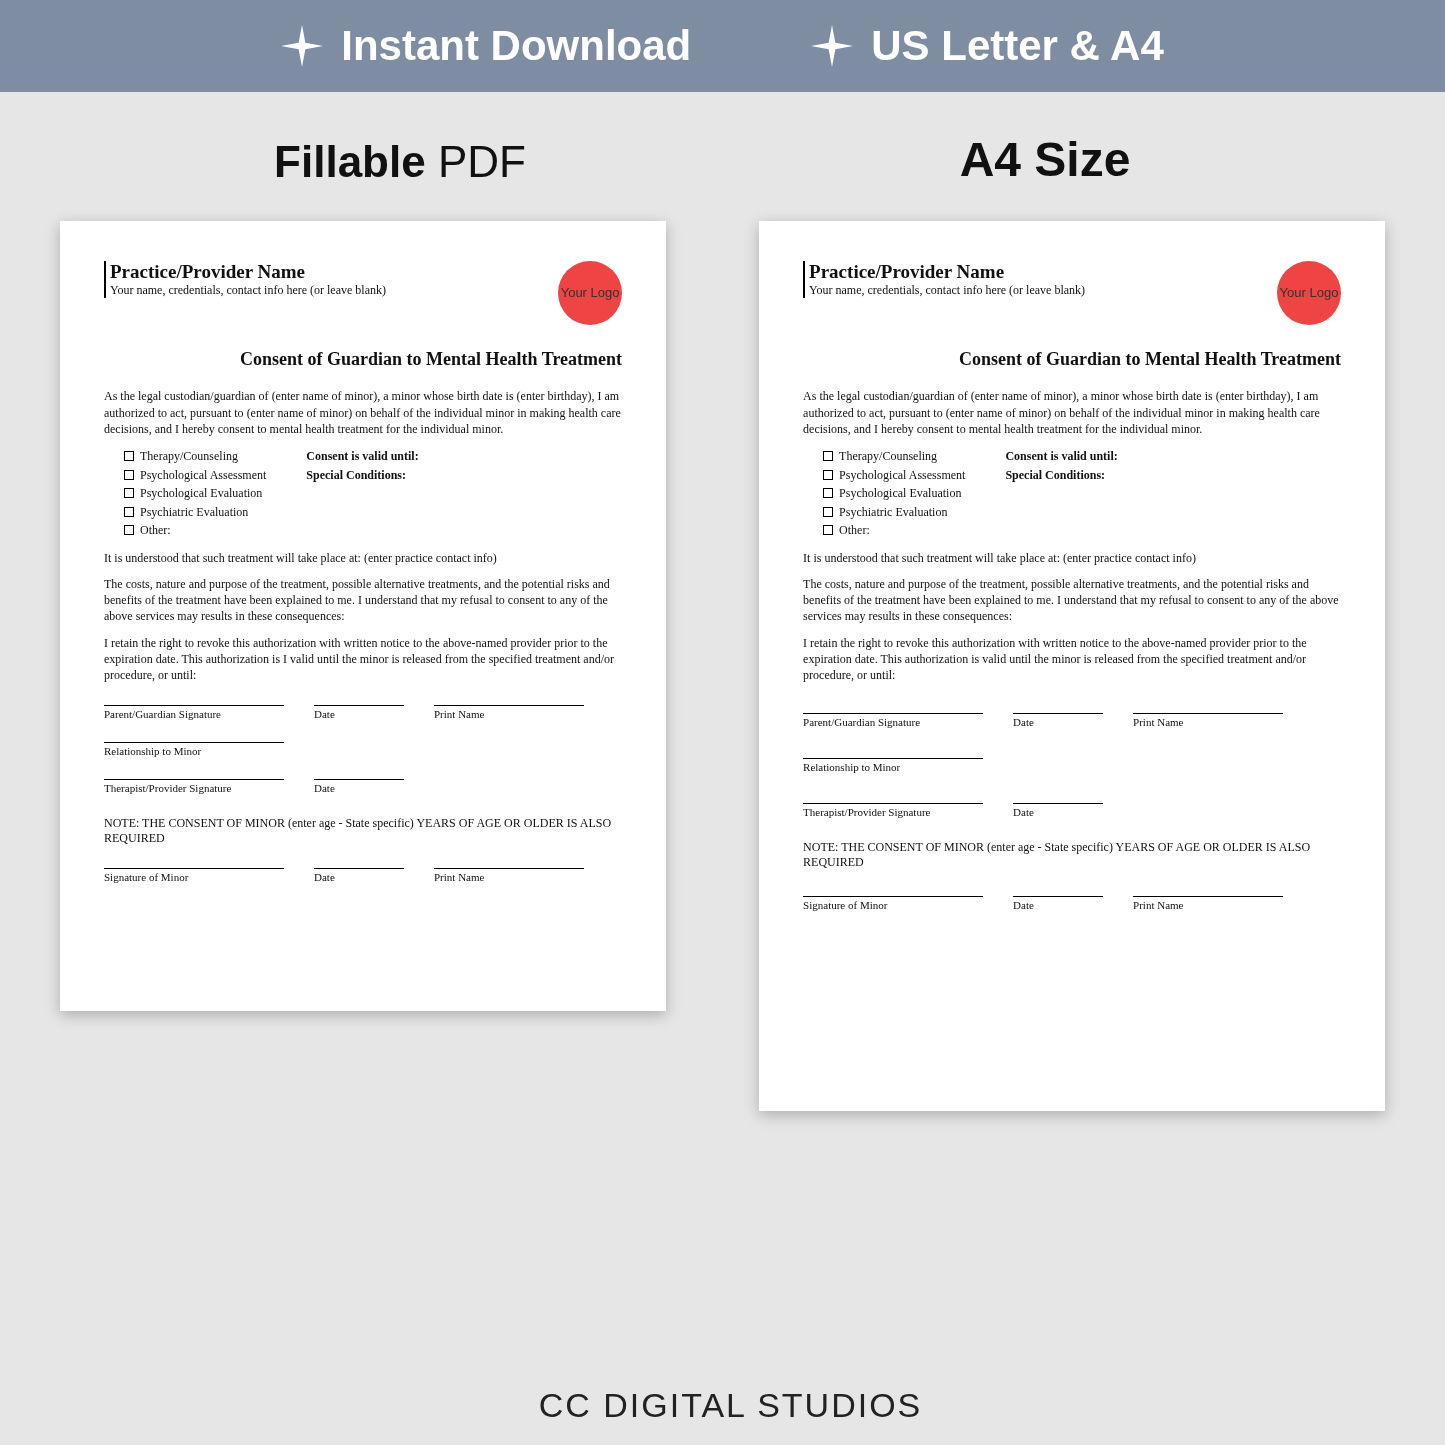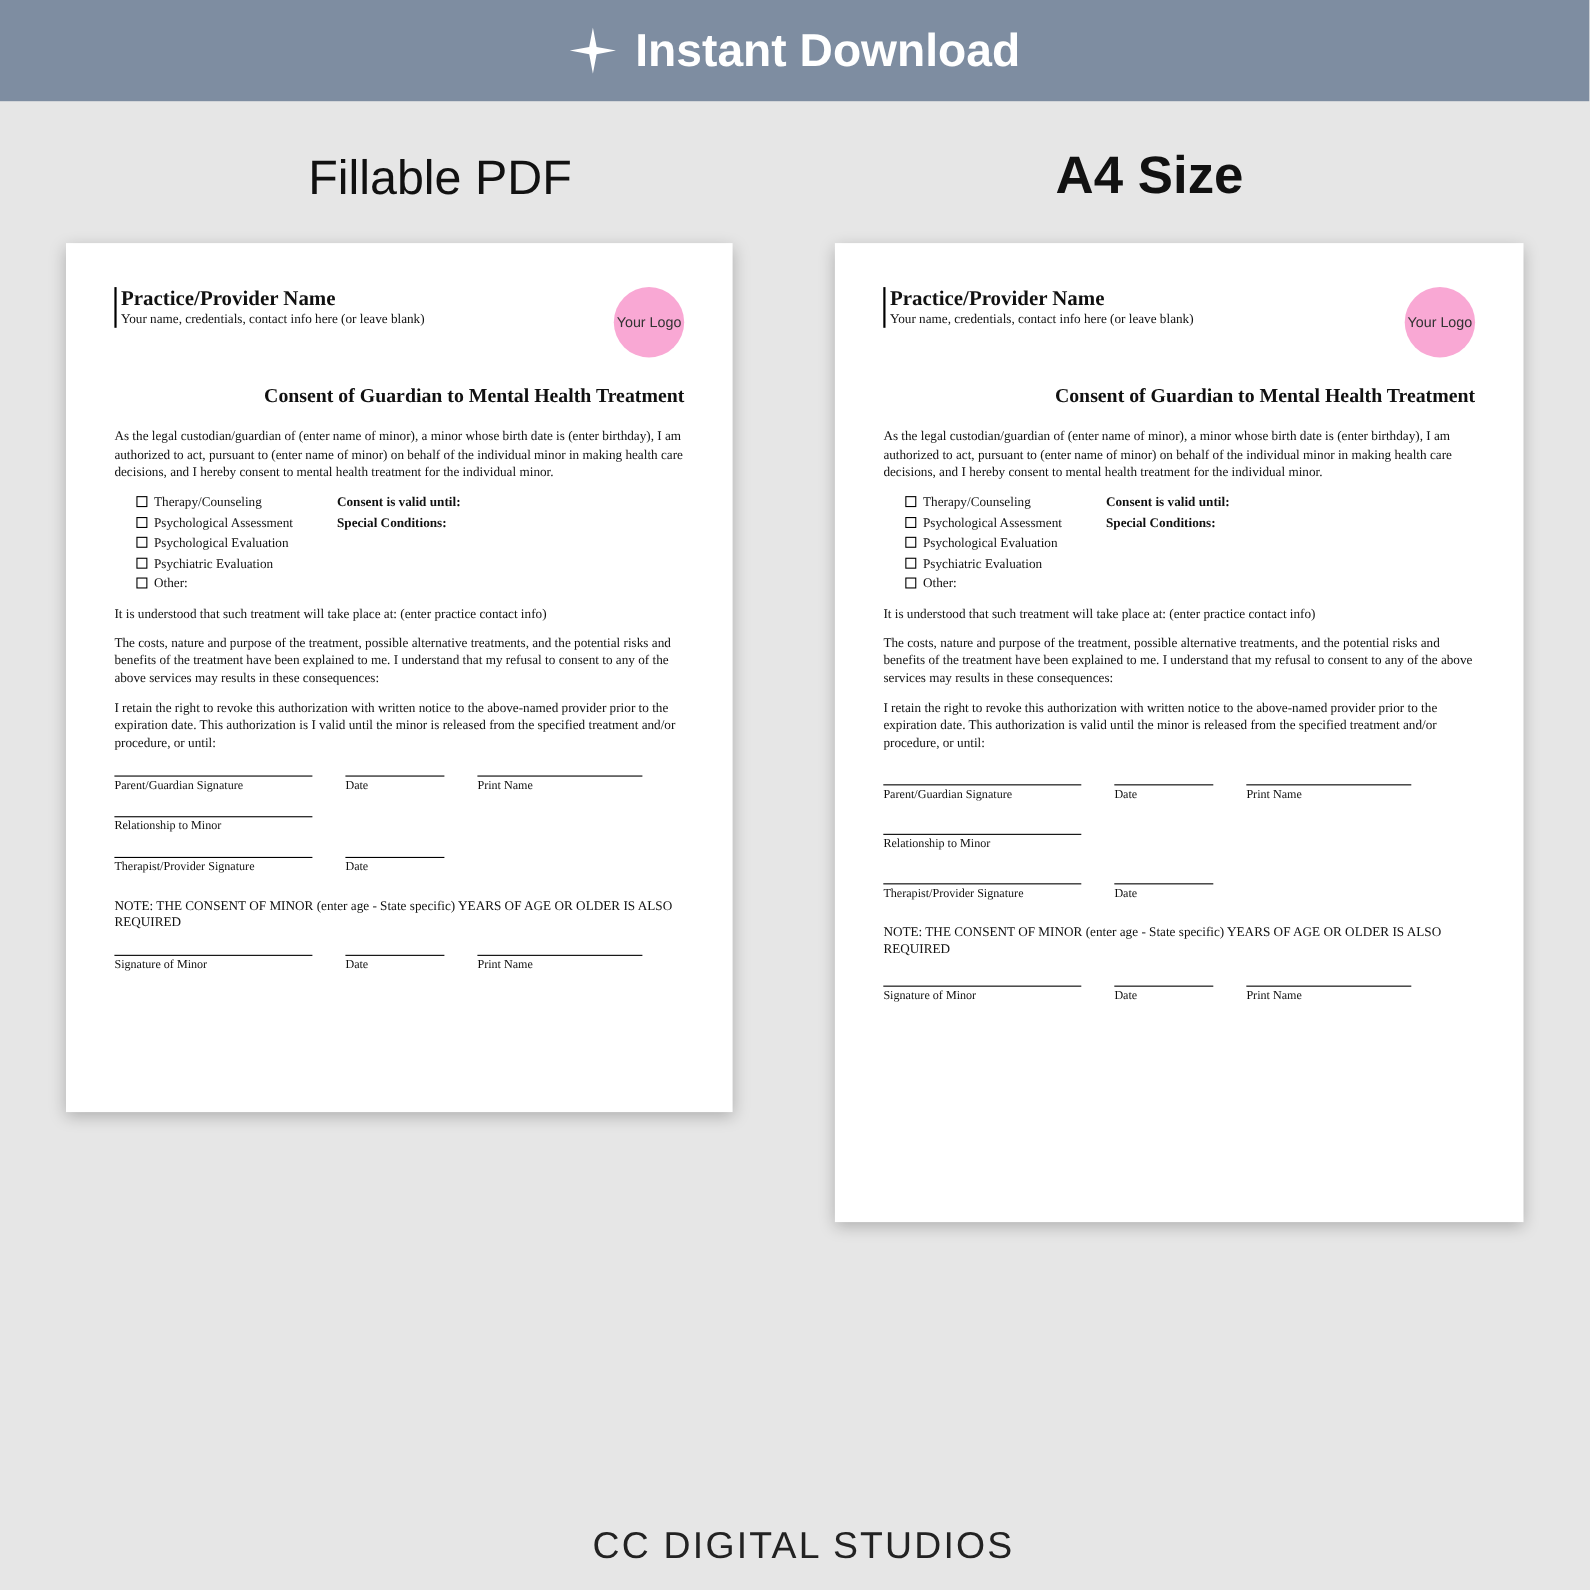--- a/index.html
+++ b/index.html
@@ -23,21 +23,21 @@
     font-size: 42px;
   }
   .banner-item { display: flex; align-items: center; gap: 18px; }
   .sparkle { width: 42px; height: 42px; display:inline-block; }
   .labels {
     display: flex;
     justify-content: space-between;
     padding: 40px 120px 20px 120px;
   }
   .label-left { font-size: 44px; color:#111; text-align:center; line-height:1.35; width: 560px;}
-  .label-left .b { font-weight: 400; }
+  .label-left .b { font-weight: 700; }
   .label-right { font-size: 48px; font-weight: 800; color:#111; width: 560px; text-align:center;}
   .pages {
     display: flex;
     justify-content: center;
     gap: 93px;
     padding: 10px 60px 0 60px;
   }
   .page {
     background: #fff;
     box-shadow: 0 4px 14px rgba(0,0,0,0.25);
@@ -47,21 +47,21 @@
     color: #111;
   }
   .page.us { width: 610px; height: 790px; }
   .page.a4 { width: 630px; height: 890px; }
   .phead { display:flex; justify-content:space-between; align-items:flex-start; }
   .phead-left { border-left: 2px solid #000; padding-left: 4px; }
   .ptitle-main { font-size: 19px; font-weight: 700; }
   .psub { font-size: 12px; }
   .logo {
     width: 64px; height: 64px; border-radius: 50%;
-    background: #f9a8d4; display:flex; align-items:center; justify-content:center;
+    background: #ef4444; display:flex; align-items:center; justify-content:center;
     font-size: 13px; text-align:left; line-height:1.1; color:#333;
     font-family: Arial, sans-serif;
   }
   .doctitle { text-align:right; font-size: 18px; font-weight:700; margin: 24px 0 18px 0; }
   .para { font-size: 12px; line-height: 1.35; margin-bottom: 10px; text-align: left;}
   .it { }
   .checkrow { display:flex; gap: 40px; margin: 4px 0 10px 20px;}
   .checks { font-size: 12px; line-height: 1.55; }
   .chk { display:inline-block; width:10px; height:10px; border:1px solid #000; margin-right:6px; vertical-align: -1px;}
   .sidecol { font-size: 12px; font-weight:700; line-height:1.55; }
@@ -82,20 +82,28 @@
 
 <div class="banner">
   <div class="banner-item">
     <span class="sparkle">
       <svg viewBox="0 0 100 100">
           <path d="M50 0 L58 42 L100 50 L58 58 L50 100 L42 58 L0 50 L42 42 Z" fill="#fff"></path>
         </svg>
     </span>
     <span>Instant Download</span>
   </div>
+  <div class="banner-item">
+    <span class="sparkle">
+      <svg viewBox="0 0 100 100">
+          <path d="M50 0 L58 42 L100 50 L58 58 L50 100 L42 58 L0 50 L42 42 Z" fill="#fff"></path>
+        </svg>
+    </span>
+    <span>US Letter &amp; A4</span>
+  </div>
 </div>
 
 <div class="labels">
   <div class="label-left">
     <div><span class="b">Fillable</span><span> PDF</span></div>
   </div>
   <div class="label-right">A4 Size</div>
 </div>
 
 <div class="pages">

